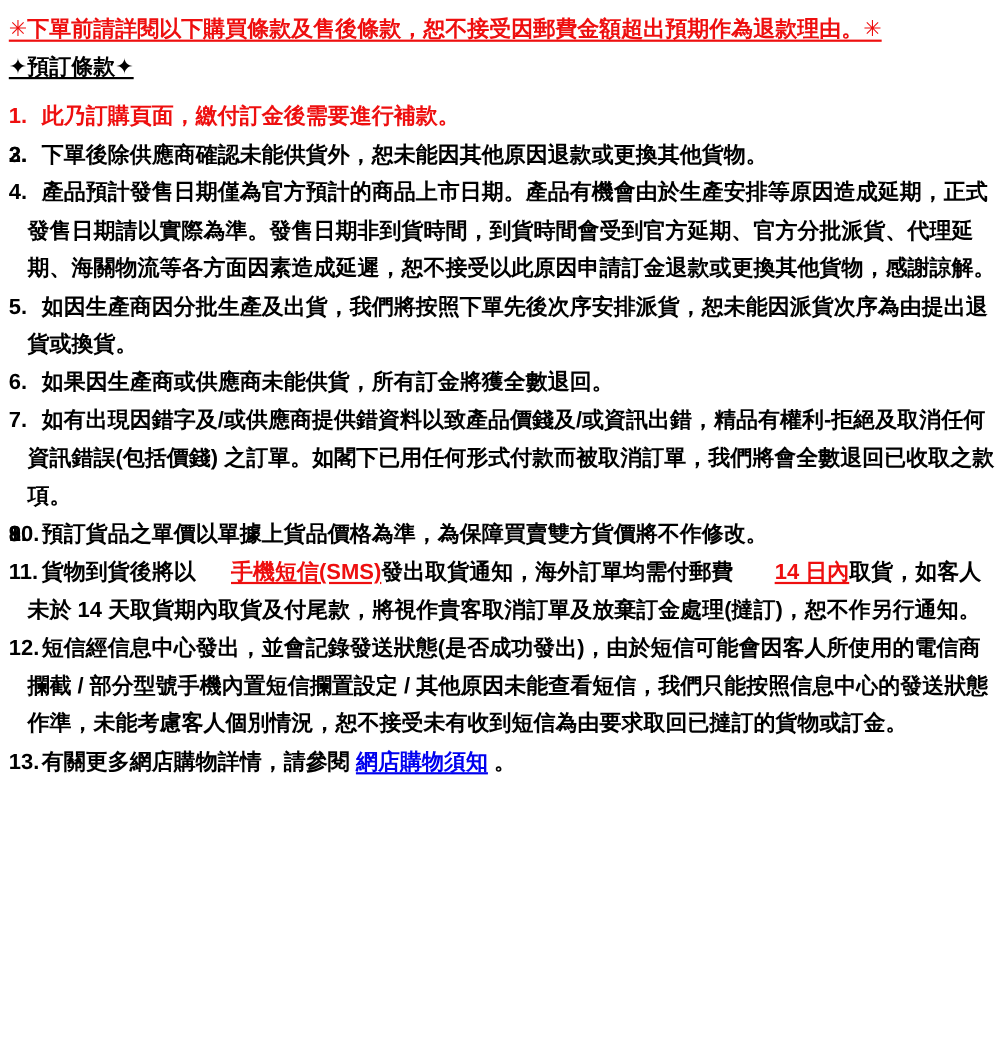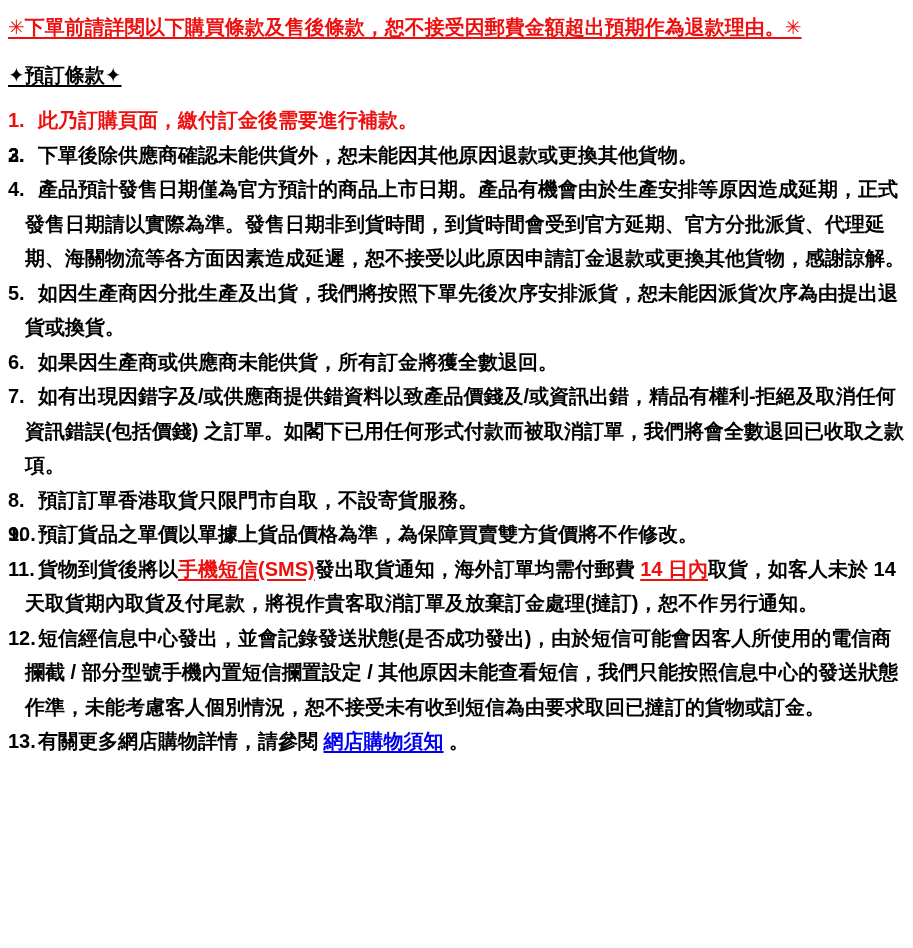--- a/index.html
+++ b/index.html
@@ -16,21 +16,20 @@
     font-weight:700;font-size:20px;
   }
   .notice-header{
     color:var(--red);
     line-height:34px;
     text-decoration:underline;
     text-underline-offset:3px;
     white-space:nowrap;
   }
   .section-title{
-    margin-top:14px;
     line-height:34px;
     text-decoration:underline;
     text-underline-offset:3px;
     display:inline-block;
   }
   .terms-list{
     margin-top:11px;
   }
   .item{
     position:relative;
@@ -42,20 +41,21 @@
     position:absolute;
     left:0;top:0;
     text-indent:0;
   }
   .item.red{color:var(--red);}
   .seg{white-space:pre-wrap;}
   .seg-red-underline{
     color:var(--red);
     text-decoration:underline;
     text-underline-offset:3px;
+    margin-left:32px;
   }
   .seg-link{
     color:var(--blue);
     text-decoration:underline;
     text-underline-offset:3px;
     cursor:pointer;
   }
 </style>
 </head>
 <body>
@@ -68,20 +68,20 @@
   </div>
 
   <div class="terms-list">
       <div class="item red"><span class="num">1.</span><span class="seg">此乃訂購頁面，繳付訂金後需要進行補款。</span></div>
       <div class="item"><span class="num">2.</span></div>
       <div class="item"><span class="num">3.</span><span class="seg">下單後除供應商確認未能供貨外，恕未能因其他原因退款或更換其他貨物。</span></div>
       <div class="item"><span class="num">4.</span><span class="seg">產品預計發售日期僅為官方預計的商品上市日期。產品有機會由於生產安排等原因造成延期，正式發售日期請以實際為準。發售日期非到貨時間，到貨時間會受到官方延期、官方分批派貨、代理延期、海關物流等各方面因素造成延遲，恕不接受以此原因申請訂金退款或更換其他貨物，感謝諒解。</span></div>
       <div class="item"><span class="num">5.</span><span class="seg">如因生產商因分批生產及出貨，我們將按照下單先後次序安排派貨，恕未能因派貨次序為由提出退貨或換貨。</span></div>
       <div class="item"><span class="num">6.</span><span class="seg">如果因生產商或供應商未能供貨，所有訂金將獲全數退回。</span></div>
       <div class="item"><span class="num">7.</span><span class="seg">如有出現因錯字及/或供應商提供錯資料以致產品價錢及/或資訊出錯，精品有權利-拒絕及取消任何資訊錯誤(包括價錢) 之訂單。如閣下已用任何形式付款而被取消訂單，我們將會全數退回已收取之款項。</span></div>
-      <div class="item"><span class="num">8.</span><span class="seg">預訂訂單香港取貨只限門市自取，不設寄貨服務。</span></div>
+      <div class="item"><span class="num">8.</span></div>
       <div class="item"><span class="num">9.</span></div>
       <div class="item"><span class="num">10.</span><span class="seg">預訂貨品之單價以單據上貨品價格為準，為保障買賣雙方貨價將不作修改。</span></div>
       <div class="item"><span class="num">11.</span><span class="seg">貨物到貨後將以</span><span class="seg seg-red-underline">手機短信(SMS)</span><span class="seg">發出取貨通知，海外訂單均需付郵費 </span><span class="seg seg-red-underline">14 日內</span><span class="seg">取貨，如客人未於 14 天取貨期內取貨及付尾款，將視作貴客取消訂單及放棄訂金處理(撻訂)，恕不作另行通知。</span></div>
       <div class="item"><span class="num">12.</span><span class="seg">短信經信息中心發出，並會記錄發送狀態(是否成功發出)，由於短信可能會因客人所使用的電信商攔截 / 部分型號手機內置短信攔置設定 / 其他原因未能查看短信，我們只能按照信息中心的發送狀態作準，未能考慮客人個別情況，恕不接受未有收到短信為由要求取回已撻訂的貨物或訂金。</span></div>
       <div class="item"><span class="num">13.</span><span class="seg">有關更多網店購物詳情，請參閱 </span><span class="seg seg-link">網店購物須知</span><span class="seg"> 。</span></div>
     </div>
 </div>
 
 </body></html>

